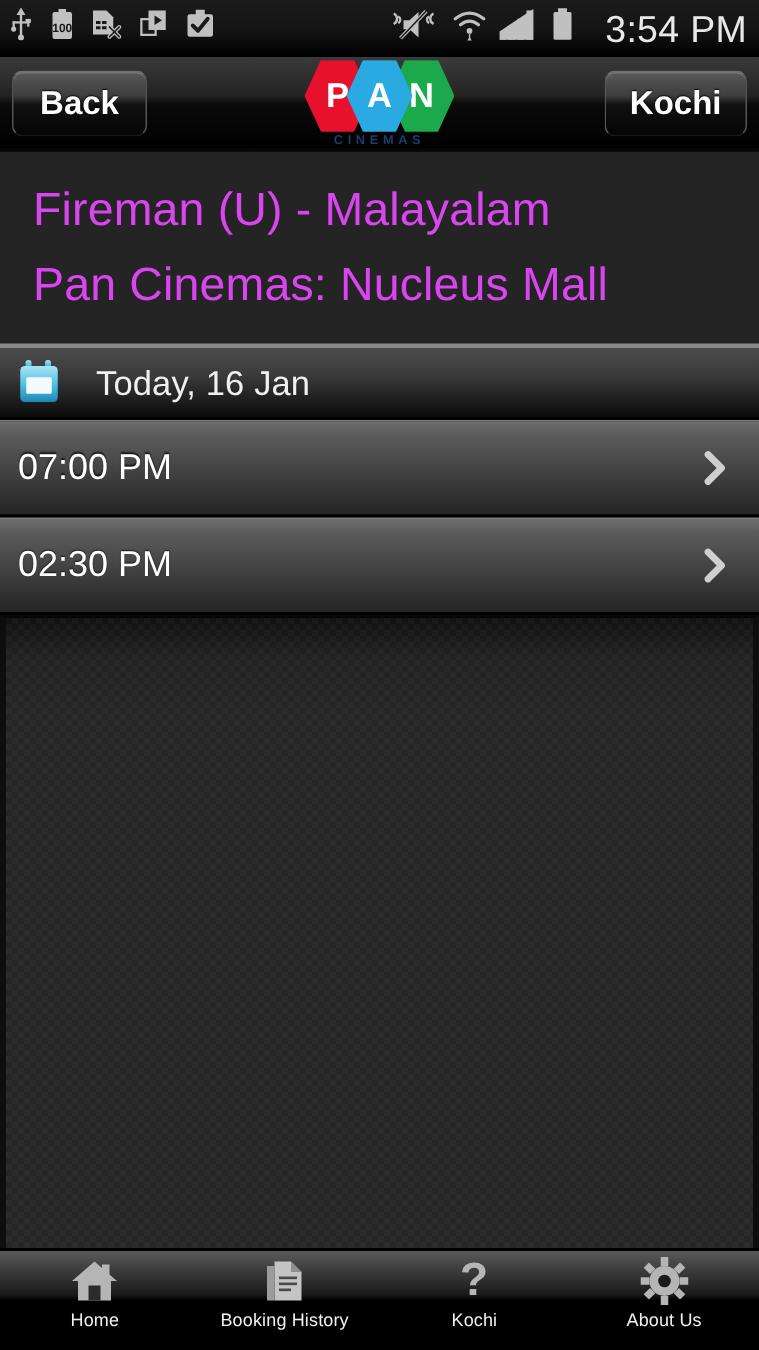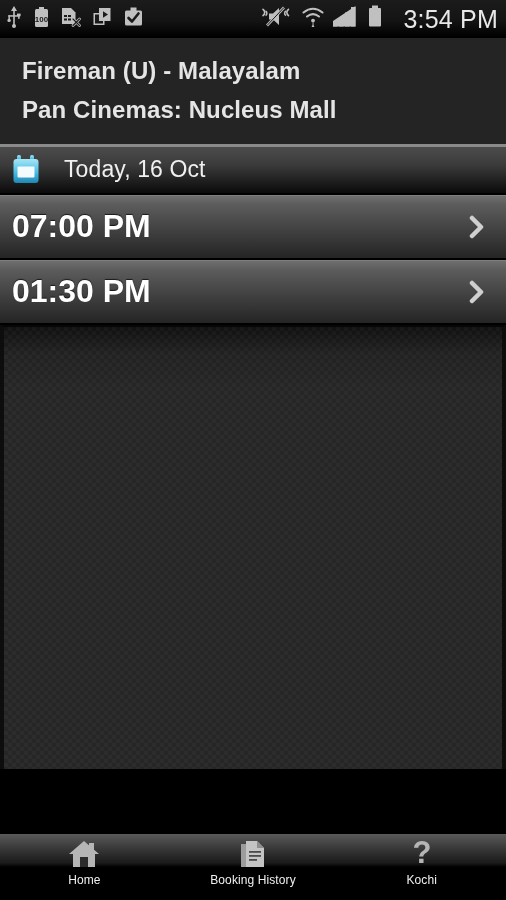--- a/index.html
+++ b/index.html
@@ -62,21 +62,21 @@
     font-size:8.5px; font-weight:bold; letter-spacing:3.1px;
     margin-top:1px; line-height:1;
   }
 
   
   .titleblock {
     background:#242424; width:100%; padding:14px 0 14px 22px;
     border-bottom:3px solid #8a8a8a;
   }
   .titleblock .line {
-    color:#e5e5e5; font-size:24px; line-height:1.62; font-weight:700;
+    color:#d946ef; font-size:31px; line-height:1.62; font-weight:400;
     letter-spacing:.1px;
   }
 
   
   .datehdr {
     height:48px; width:100%;
     background:linear-gradient(to bottom,#4c4c4c 0%,#3a3a3a 40%,#1e1e1e 75%,#0a0a0a 100%);
     display:flex; align-items:center; padding-left:12px;
     border-bottom:2px solid #000;
   }
@@ -89,21 +89,21 @@
   .rows { width:100%; }
   .showrow {
     position:relative; height:65px; width:100%;
     background:linear-gradient(to bottom,#6f6f6f 0%,#5c5c5c 14%,#3f3f3f 58%,#2c2c2c 88%,#252525 100%);
     display:flex; align-items:center; justify-content:space-between;
     padding:0 22px 0 12px;
     border-top:1px solid #7e7e7e;
     border-bottom:2px solid #000;
   }
   .showrow .time {
-    color:#fff; font-size:32px; font-weight:700;
+    color:#fff; font-size:24px; font-weight:400;
     text-shadow:0 -1px 1px rgba(0,0,0,.7);
   }
   .chev {
     width:15px; height:24px; flex:0 0 auto;
   }
 
   
   .bodyfill {
     width:100%; height:444px;
     background-color:#262626;
@@ -238,20 +238,40 @@
       <span class="sb-ico">
         <svg width="16" height="23" viewBox="0 0 16 23">
           <rect x="5" y="0.5" width="6" height="2.5" fill="#d8d8d8"></rect>
           <rect x="2" y="3" width="12" height="18.5" rx="1" fill="#d8d8d8"></rect>
         </svg>
       </span>
       <span class="sb-clock">3:54 PM</span>
     </div>
   </div>
 
+  <div class="navbar">
+    <div class="navbtn">Back</div>
+
+    <div class="logo-wrap">
+      <div class="hexrow">
+        <div class="hex p" style="background:#e8112d;">
+          <span>P</span>
+        </div>
+        <div class="hex n" style="background:#1ba94c;">
+          <span>N</span>
+        </div>
+        <div class="hex a" style="background:#29abe2;">
+          <span>A</span>
+        </div>
+      </div>
+      <div class="cinemas" style="color:#1c3d6e;">CINEMAS</div>
+    </div>
+
+    <div class="navbtn">Kochi</div>
+  </div>
 
   <div class="titleblock">
     <div class="line">Fireman (U) - Malayalam</div>
     <div class="line">Pan Cinemas: Nucleus Mall</div>
   </div>
 
   <div class="datehdr">
     <span class="cal-icon">
       <svg width="34" height="32" viewBox="0 0 34 32">
         <defs>
@@ -260,36 +280,36 @@
               <stop offset="50%" stop-color="#4fc3e8"></stop>
               <stop offset="100%" stop-color="#1f86b4"></stop>
           </linearGradient>
         </defs>
         <rect x="5" y="1" width="4" height="7" rx="1.8" fill="url(#calg)"></rect>
         <rect x="18" y="1" width="4" height="7" rx="1.8" fill="url(#calg)"></rect>
         <rect x="1.5" y="5" width="25" height="24" rx="3" fill="url(#calg)"></rect>
         <rect x="5.5" y="12.5" width="17" height="11" rx="1" fill="#f4fbfd"></rect>
       </svg>
     </span>
-    <span class="dlabel">Today, 16 Oct</span>
+    <span class="dlabel">Today, 16 Jan</span>
   </div>
 
   <div class="rows">
 
     <div class="showrow">
       <span class="time">07:00 PM</span>
       <span class="chev">
         <svg width="15" height="24" viewBox="0 0 15 24">
           <polyline points="3,3 12,12 3,21" fill="none" stroke="#cfcfcf" stroke-width="4.5" stroke-linecap="round" stroke-linejoin="round"></polyline>
         </svg>
       </span>
     </div>
 
     <div class="showrow">
-      <span class="time">01:30 PM</span>
+      <span class="time">02:30 PM</span>
       <span class="chev">
         <svg width="15" height="24" viewBox="0 0 15 24">
           <polyline points="3,3 12,12 3,21" fill="none" stroke="#cfcfcf" stroke-width="4.5" stroke-linecap="round" stroke-linejoin="round"></polyline>
         </svg>
       </span>
     </div>
 
   </div>
 
   <div class="bodyfill"></div>
@@ -325,16 +345,35 @@
 
     <div class="tab">
       <span class="tico">
         <svg width="26" height="32" viewBox="0 0 26 32">
           <text x="13" y="25" font-family="Liberation Sans, sans-serif" font-size="31" font-weight="bold" fill="#b5b5b5" text-anchor="middle">?</text>
         </svg>
       </span>
       <span class="tlabel">Kochi</span>
     </div>
 
+    <div class="tab">
+      <span class="tico">
+        <svg width="32" height="32" viewBox="0 0 32 32">
+          <g fill="#b5b5b5">
+            <circle cx="16" cy="16" r="10"></circle>
+            <rect x="13.5" y="0" width="5" height="6"></rect>
+              <rect x="13.5" y="26" width="5" height="6"></rect>
+            <rect x="0" y="13.5" width="6" height="5"></rect>
+              <rect x="26" y="13.5" width="6" height="5"></rect>
+            <rect x="3.5" y="4.5" width="5" height="6" transform="rotate(-45 6 7.5)"></rect>
+            <rect x="23.5" y="21.5" width="5" height="6" transform="rotate(-45 26 24.5)"></rect>
+            <rect x="23.5" y="4.5" width="5" height="6" transform="rotate(45 26 7.5)"></rect>
+            <rect x="3.5" y="21.5" width="5" height="6" transform="rotate(45 6 24.5)"></rect>
+          </g>
+          <circle cx="16" cy="16" r="4.2" fill="#1a1a1a"></circle>
+        </svg>
+      </span>
+      <span class="tlabel">About Us</span>
+    </div>
 
   </div>
 
 </div>
 
 </body></html>

